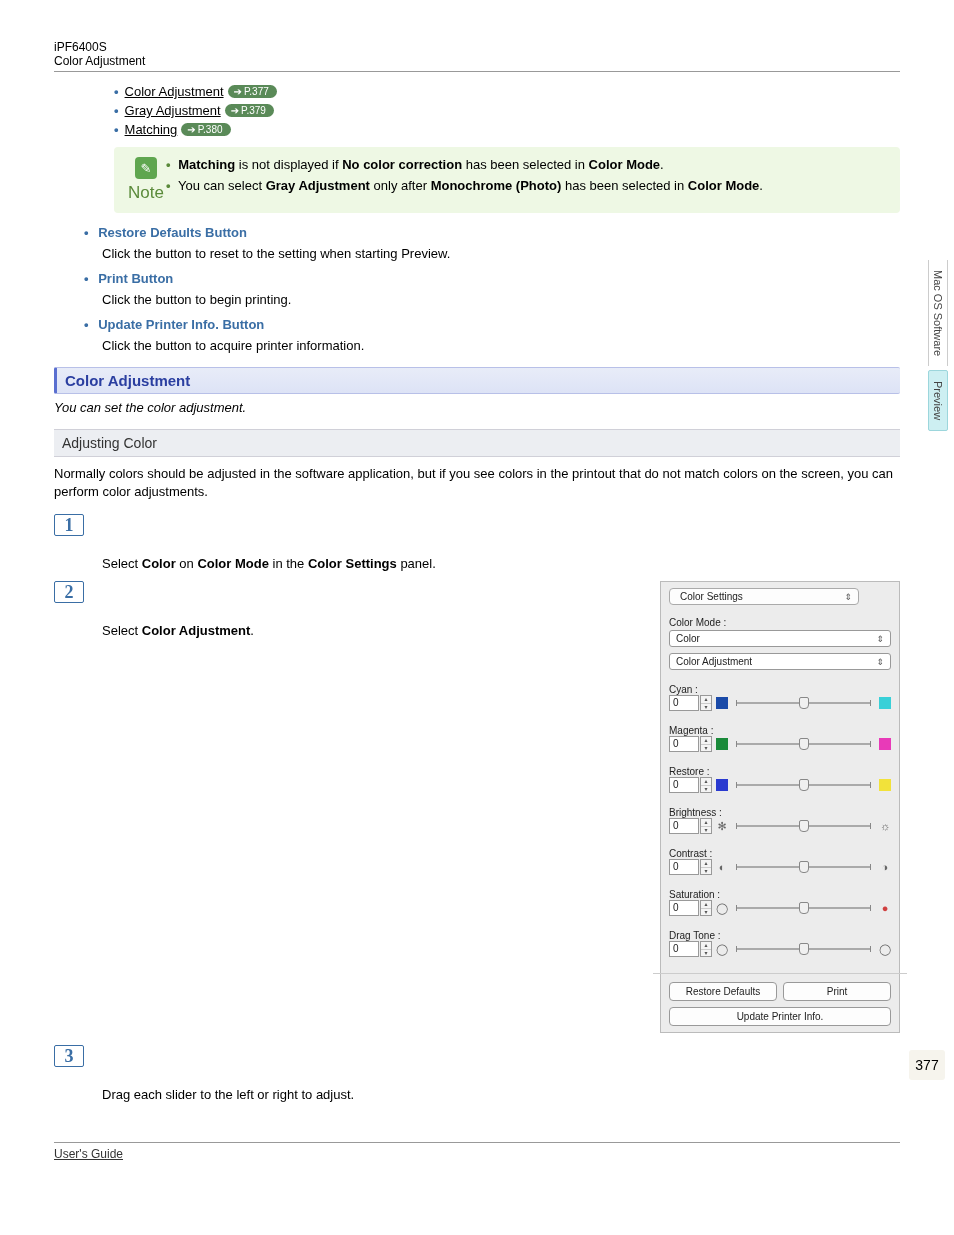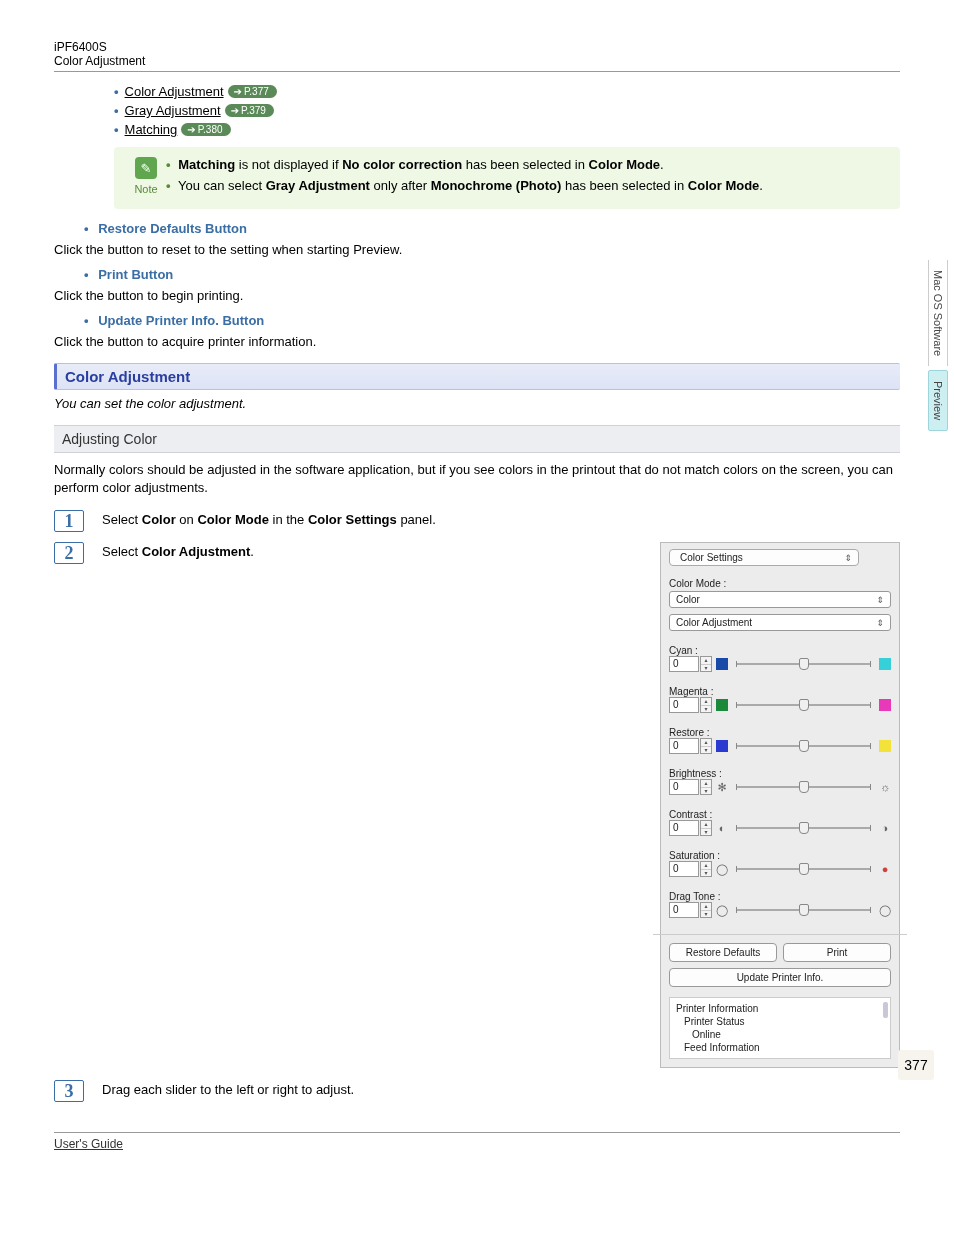--- a/index.html
+++ b/index.html
@@ -10,39 +10,39 @@
   .header-right { font-size: 12px; }
   .bullet-list { margin-left: 60px; margin-bottom: 10px; }
   .bullet-row { margin-bottom: 4px; display: flex; align-items: center; }
   .bullet { color: #3a6ea5; margin-right: 6px; font-weight: bold; }
   .link-text { color: #000; text-decoration: underline; }
   .page-pill { display: inline-flex; align-items: center; background: #5a8a58; color: #fff; border-radius: 10px; padding: 1px 8px 1px 6px; font-size: 10px; margin-left: 4px; }
   .page-pill .arrow { margin-right: 2px; }
   .note-box { background: #eef8e4; border-radius: 4px; padding: 10px 12px 10px 12px; margin: 8px 0 12px 60px; display: flex; }
   .note-left { width: 40px; display: flex; flex-direction: column; align-items: center; }
   .pencil-badge { width: 22px; height: 22px; background: #5fa64f; border-radius: 4px; display: flex; align-items: center; justify-content: center; color: #fff; font-size: 13px; margin-bottom: 4px; }
-  .note-label { font-size: 11px; color: #5a8a3a; }
+  .note-label { font-size: 17px; color: #5a8a3a; }
   .note-body { flex: 1; }
   .note-line { margin-bottom: 6px; }
   .note-bullet { color: #5a8a3a; font-weight: bold; margin-right: 4px; }
   .b { font-weight: bold; }
   .sub-section { margin: 10px 0 6px 30px; }
   .sub-bullet { color: #3a6ea5; font-weight: bold; margin-right: 6px; }
   .sub-title { font-weight: bold; color: #3a6ea5; }
   .sub-nonbold { color: #000; font-weight: bold; }
-  .sub-desc { margin-bottom: 10px; }
+  .sub-desc { margin-left: 48px; margin-bottom: 10px; }
   .section-bar { background: linear-gradient(#e8ecf8, #dde3f6); border-left: 3px solid #5a6fd0; border-top: 1px solid #b8c0e8; border-bottom: 1px solid #b8c0e8; padding: 4px 8px; margin-top: 14px; border-radius: 2px; }
   .section-bar a { color: #2a3ea0; font-weight: bold; font-size: 15px; text-decoration: none; }
   .section-desc { margin: 6px 0 14px 0; font-style: italic; }
   .subheading-bar { background: #eceef2; border-top: 1px solid #d0d0d8; border-bottom: 1px solid #d0d0d8; padding: 5px 8px; font-size: 14px; color: #333; margin-bottom: 8px; }
   .para { margin-bottom: 14px; line-height: 1.35; }
   .step-row { display: flex; margin-bottom: 10px; }
   .step-row-2 { display: flex; align-items: flex-start; margin-bottom: 12px; }
   .step-num { width: 30px; height: 22px; border: 1px solid #3a6ea5; background: #fff; color: #3a6ea5; font-family: Georgia, serif; font-weight: bold; font-size: 18px; text-align: center; line-height: 20px; border-radius: 2px; margin-right: 18px; flex-shrink: 0; }
-  .step-text { padding-top: 2px; flex: 0 1 auto; }
+  .step-text { padding-top: 2px; flex: 0 1 auto; margin-top: 40px; }
   .panel-wrap { margin-left: auto; }
   .panel { width: 240px; background: #ececec; border: 1px solid #bbb; font-size: 10px; color: #222; }
   .panel-inner { padding: 6px 8px; }
   .tab-btn { display: inline-block; background: #fdfdfd; border: 1px solid #aaa; border-radius: 4px; padding: 2px 10px; font-size: 10px; margin-bottom: 8px; position: relative; }
   .tab-btn .dd { position: absolute; right: 6px; top: 3px; font-size: 9px; color: #555; }
   .panel-label { margin: 4px 0 2px 0; }
   .panel-select { width: 100%; background: #fff; border: 1px solid #999; border-radius: 3px; padding: 2px 6px; font-size: 10px; display: flex; justify-content: space-between; align-items: center; margin-bottom: 6px; }
   .panel-select .dd { font-size: 9px; color: #555; }
   .slider-row { display: flex; align-items: center; margin-bottom: 2px; }
   .slider-label { width: 100%; font-size: 10px; margin-top: 14px; }
@@ -64,22 +64,22 @@
   .info-box { margin: 4px 8px 8px 8px; background: #fff; border: 1px solid #ccc; padding: 4px 6px; font-size: 10px; line-height: 1.3; position: relative; }
   .info-box .scroll { position: absolute; right: 2px; top: 4px; width: 5px; height: 16px; background: #c8c8d8; border-radius: 2px; }
   .info-sub { margin-left: 8px; }
   .table { width: 100%; border-collapse: collapse; margin-left: 48px; width: calc(100% - 48px); margin-top: 8px; }
   .table th { background: #e6e2da; border: 1px solid #bbb; padding: 5px 10px; font-weight: normal; font-style: italic; font-size: 12px; }
   .table td { border: 1px solid #bbb; padding: 5px 10px; font-size: 12px; }
   .table td:first-child { font-weight: bold; width: 28%; }
   .side-tabs { position: absolute; right: 6px; top: 260px; display: flex; flex-direction: column; align-items: center; }
   .vtab { writing-mode: vertical-rl; font-size: 11px; padding: 10px 3px; margin-bottom: 4px; border-left: 1px solid #ccc; border-right: 1px solid #ccc; color: #444; }
   .vtab.active { background: #cdeff2; border: 1px solid #9cd6dc; border-radius: 2px; }
-  .page-num-box { position: absolute; right: 20px; top: 1050px; width: 36px; height: 30px; background: #f6f4ed; border-radius: 3px; text-align: center; line-height: 30px; font-size: 14px; }
-  .footer { border-top: 1px solid #999; margin-top: 30px; padding-top: 4px; font-size: 12px; color: #333; display: flex; justify-content: space-between; }
+  .page-num-box { position: absolute; right: 9px; top: 1050px; width: 36px; height: 30px; background: #f6f4ed; border-radius: 3px; text-align: center; line-height: 30px; font-size: 14px; }
+  .footer { border-top: 1px solid #999; margin-top: 40px; padding-top: 4px; font-size: 12px; color: #333; display: flex; justify-content: space-between; }
   .footer-link { text-decoration: underline; color: #333; }
 </style>
 </head>
 <body>
 
 <div class="page">
   <div class="header-row">
     <span class="header-left">iPF6400S</span>
     <span class="header-right">Color Adjustment</span>
   </div>
@@ -277,27 +277,20 @@
             </div>
         </div>
         <div class="panel-divider"></div>
         <div class="panel-buttons">
           <div class="pbtn">Restore Defaults</div>
           <div class="pbtn">Print</div>
         </div>
         <div class="panel-buttons">
           <div class="pbtn pbtn-wide">Update Printer Info.</div>
         </div>
-        <div class="info-box">
-          <div class="scroll"></div>
-          <div>Printer Information</div>
-          <div class="info-sub">Printer Status</div>
-          <div class="info-sub" style="margin-left:16px">Online</div>
-          <div class="info-sub">Feed Information</div>
-        </div>
       </div>
     </div>
   </div>
 
   <div class="step-row">
     <div class="step-num">3</div>
     <div class="step-text">Drag each slider to the left or right to adjust.</div>
   </div>
 
 

